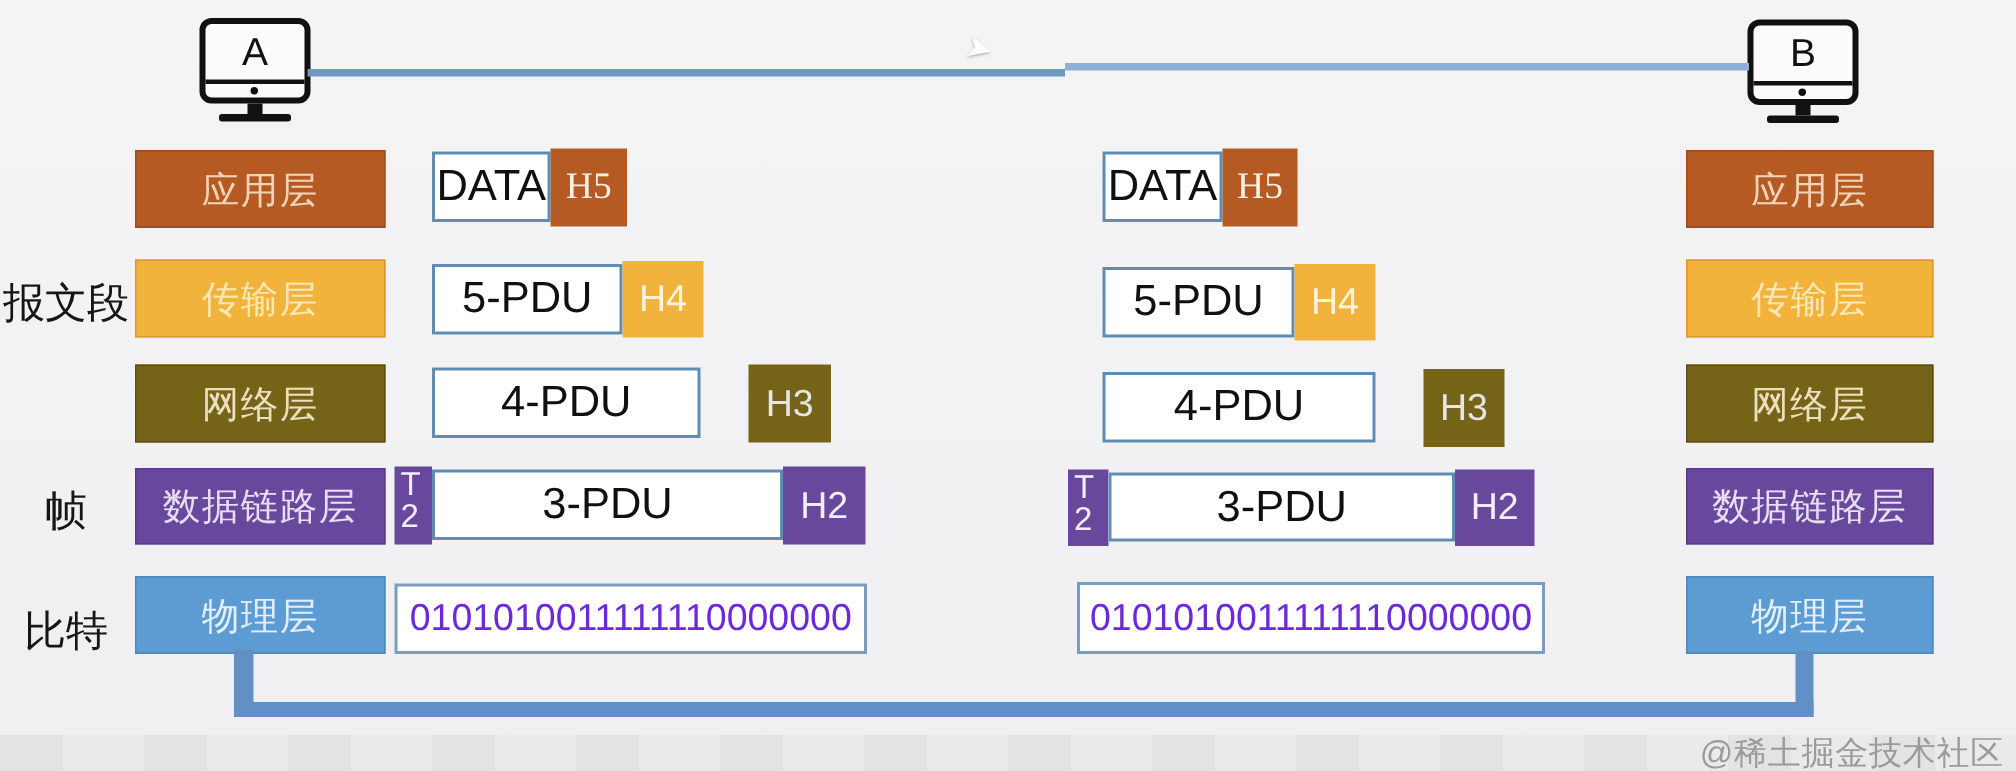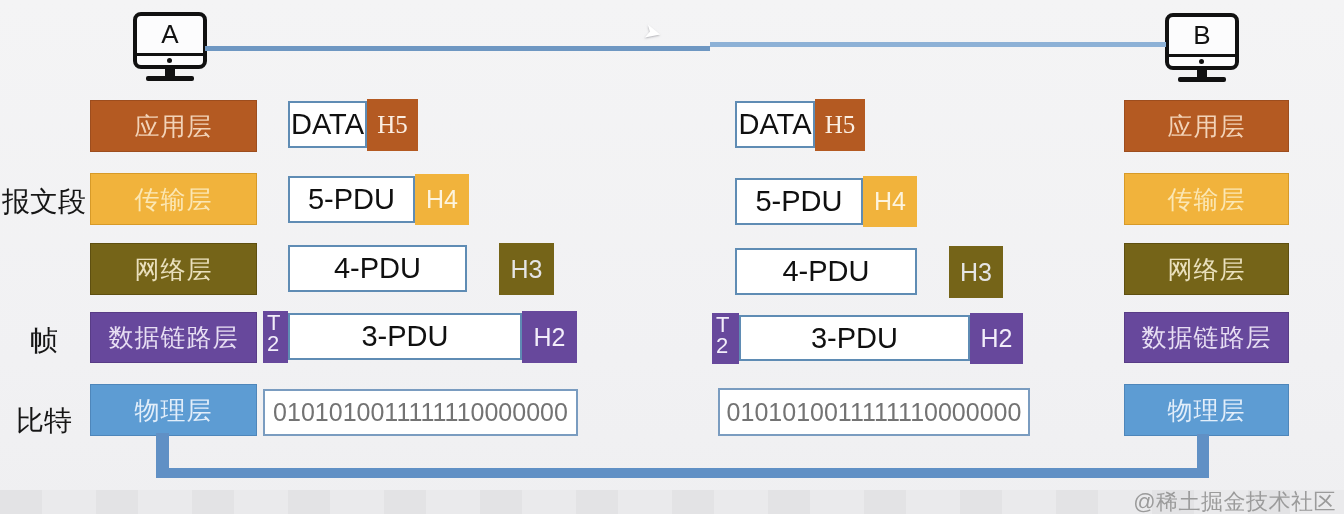--- a/index.html
+++ b/index.html
@@ -66,21 +66,21 @@
   .hdr-net{background:#756418;color:#e5e5e5;margin-left:32px;}
   .hdr-dl {background:#67489c;color:#f2edfa;}
   .trailer-box{
     position:absolute;background:#67489c;color:#f2edfa;
     font-size:22px;line-height:0.95;padding:2px 0 0 4px;
     word-break:break-all;box-sizing:border-box;
   }
   .bits-box{
     position:absolute;background:#fff;border:2px solid #7a9cc0;
     display:flex;align-items:center;justify-content:center;
-    font-size:25px;color:#737373;letter-spacing:0px;box-sizing:border-box;
+    font-size:25px;color:#6d28d9;letter-spacing:0px;box-sizing:border-box;
   }
   
   .conn{position:absolute;background:#6090c5;z-index:1;}
   
   .url-watermark{
     position:absolute;left:655px;top:461px;width:562px;height:29px;
     overflow:hidden;z-index:2;
     font-size:37px;font-weight:700;color:#6ba1d4;opacity:.93;
     white-space:nowrap;letter-spacing:.5px;
   }

